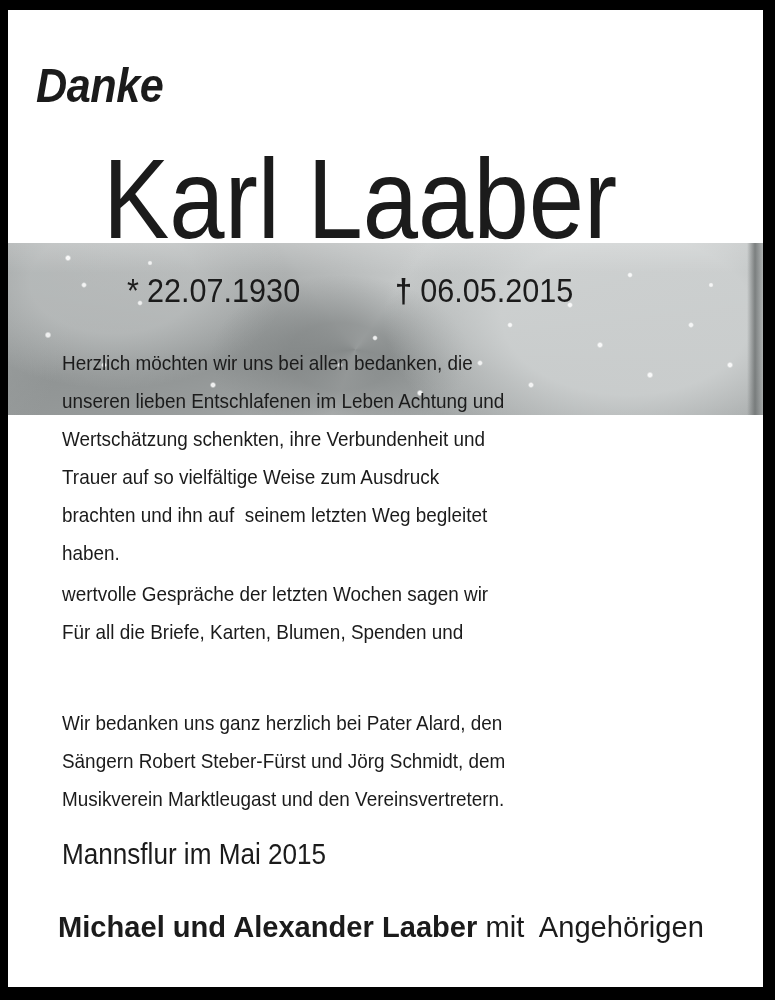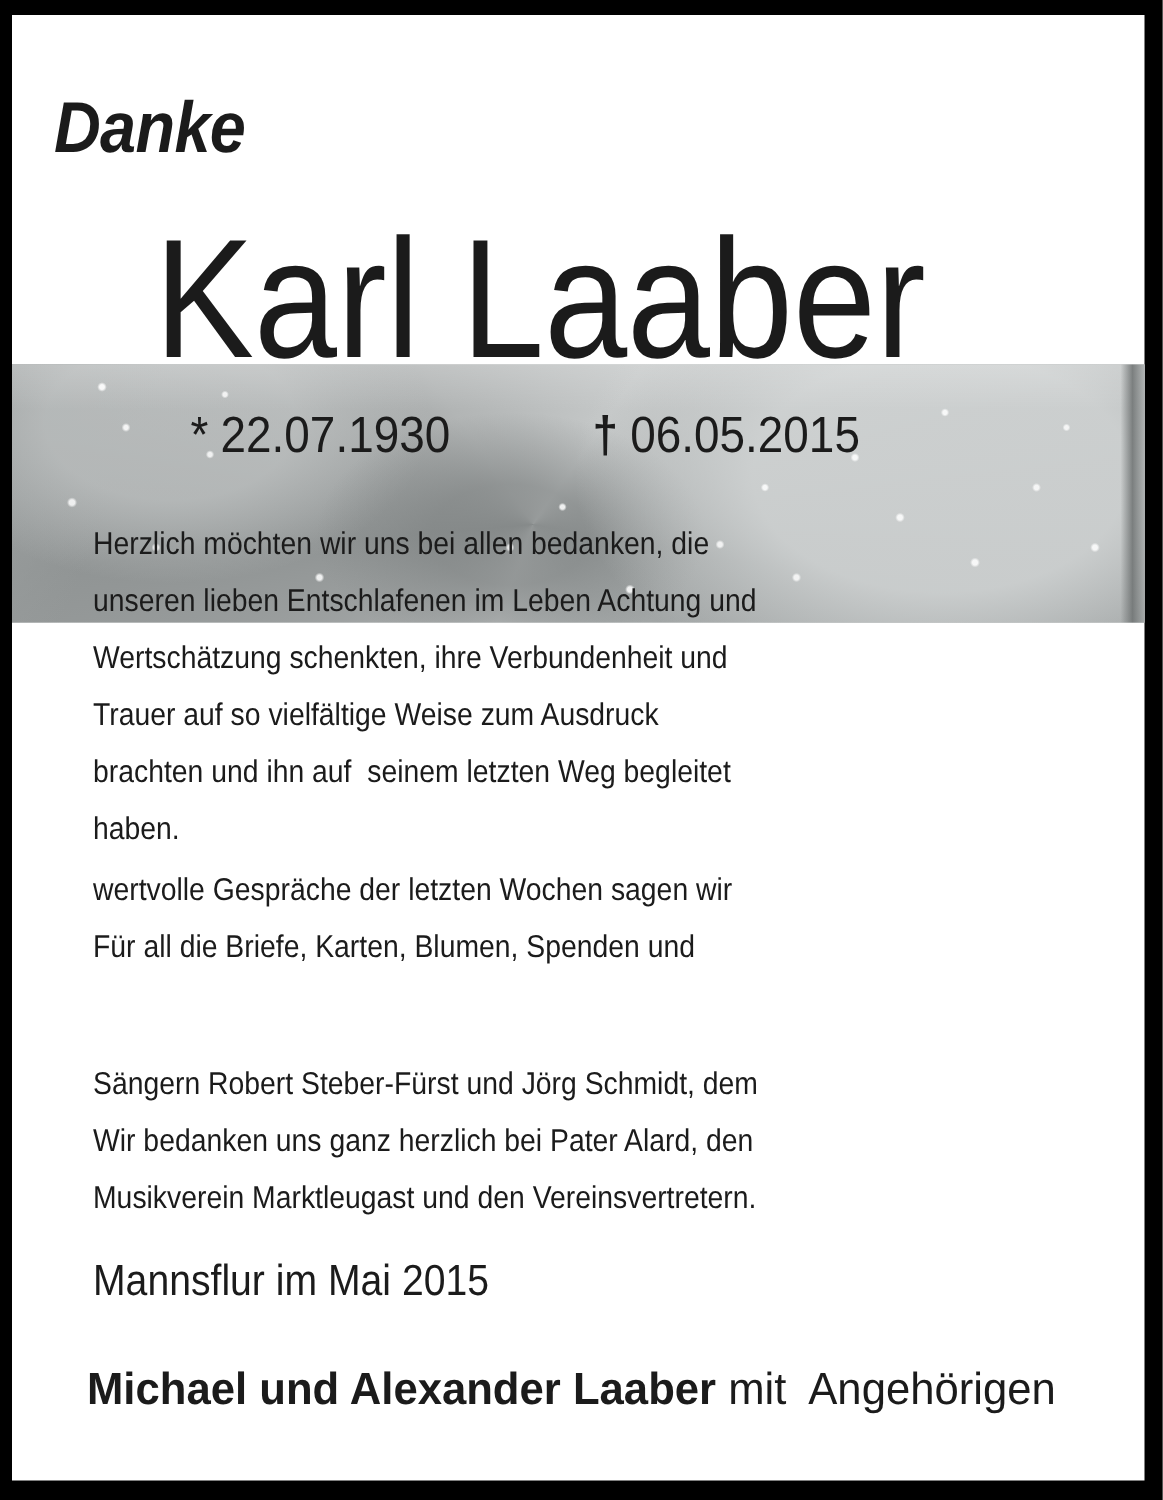--- a/index.html
+++ b/index.html
@@ -127,21 +127,21 @@
     <div class="bl"><span class="cond">brachten und ihn auf  seinem letzten Weg begleitet</span></div>
     <div class="bl"><span class="cond">haben.</span></div>
   </div>
 
   <div class="para p2">
     <div class="bl"><span class="cond">wertvolle Gespräche der letzten Wochen sagen wir</span></div>
     <div class="bl"><span class="cond">Für all die Briefe, Karten, Blumen, Spenden und</span></div>
   </div>
 
   <div class="para p3">
+    <div class="bl"><span class="cond">Wir bedanken uns ganz herzlich bei Pater Alard, den</span></div>
     <div class="bl"><span class="cond">Sängern Robert Steber-Fürst und Jörg Schmidt, dem</span></div>
-    <div class="bl"><span class="cond">Wir bedanken uns ganz herzlich bei Pater Alard, den</span></div>
     <div class="bl"><span class="cond">Musikverein Marktleugast und den Vereinsvertretern.</span></div>
   </div>
 
   <div class="place-line"><span class="cond">Mannsflur im Mai 2015</span></div>
 
   <div class="signature"><span class="cond"><b>Michael und Alexander Laaber</b><span> mit  Angehörigen</span></span></div>
 </div>
 
 </body></html>

